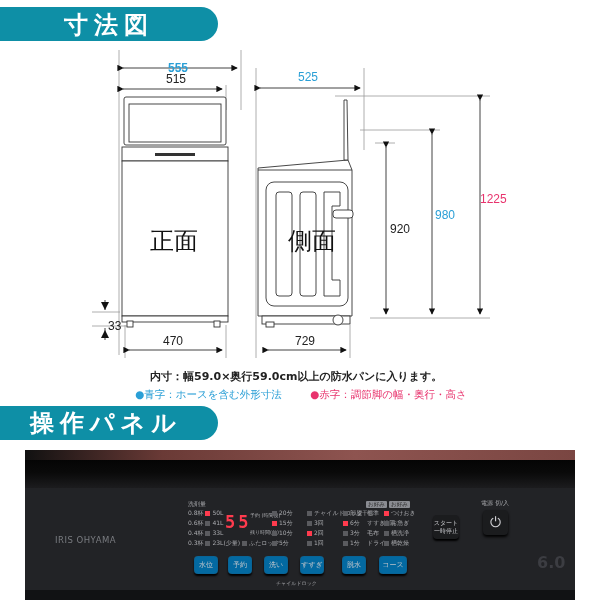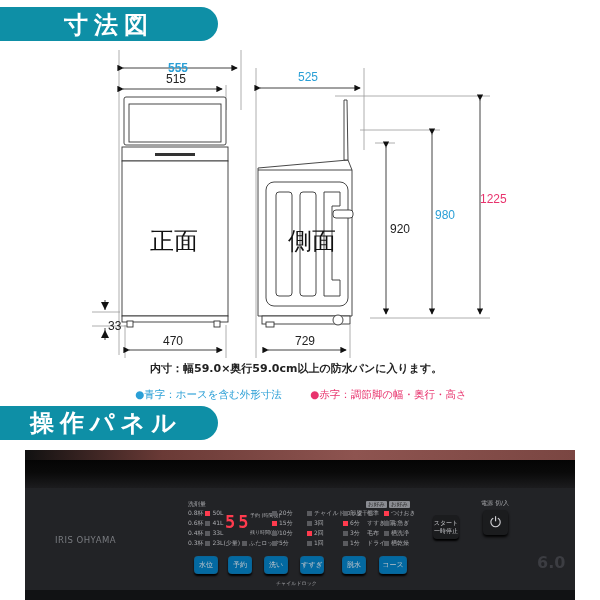--- a/index.html
+++ b/index.html
@@ -126,21 +126,21 @@
 <div class="abs dim" style="left:84px;top:319px;margin-left:24px;">33</div>
 <div class="abs label-big" style="left:150px;top:225px;">正面</div>
 
 <div class="abs dim blue" style="left:298px;top:70px;">525</div>
 <div class="abs dim" style="left:295px;top:334px;">729</div>
 <div class="abs dim" style="left:390px;top:222px;">920</div>
 <div class="abs dim blue" style="left:435px;top:208px;">980</div>
 <div class="abs dim red" style="left:456px;top:192px;margin-left:24px;">1225</div>
 <div class="abs label-big" style="left:288px;top:225px;">側面</div>
 
-<div class="abs note" style="left:150px;top:361px;">内寸：幅59.0×奥行59.0cm以上の防水パンに入ります。</div>
+<div class="abs note" style="left:150px;top:369px;">内寸：幅59.0×奥行59.0cm以上の防水パンに入ります。</div>
 <div class="abs legend blue" style="left:135px;top:388px;">●青字：ホースを含む外形寸法</div>
 <div class="abs legend red" style="left:310px;top:388px;">●赤字：調節脚の幅・奥行・高さ</div>
 
 <div id="banner2" class="banner">
   <span>操作パネル</span>
 </div>
 
 <div class="panel">
   <div class="rim"></div>
   <div class="rim-red"></div>

